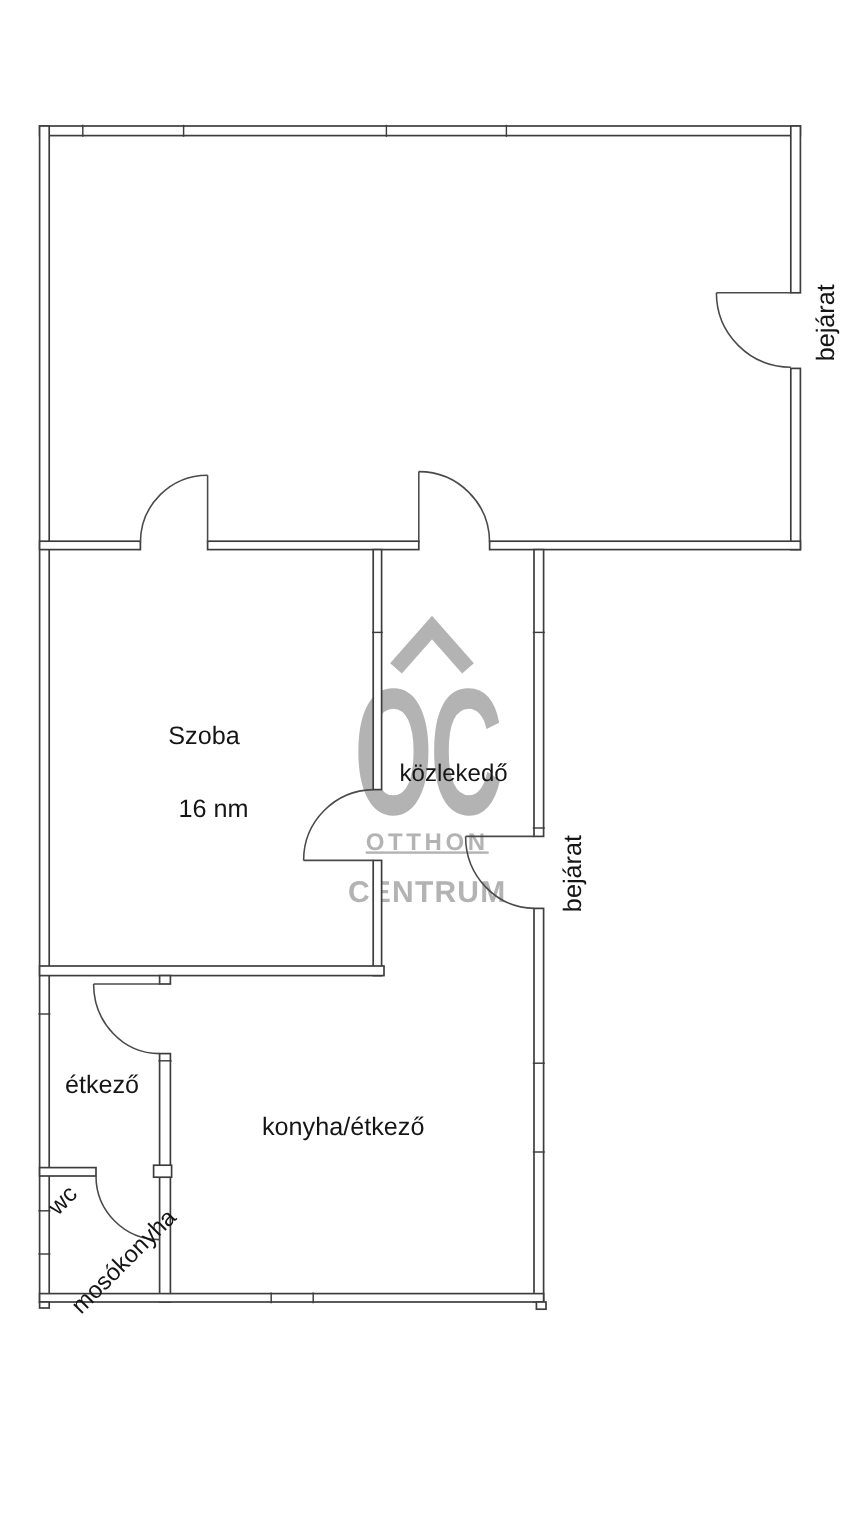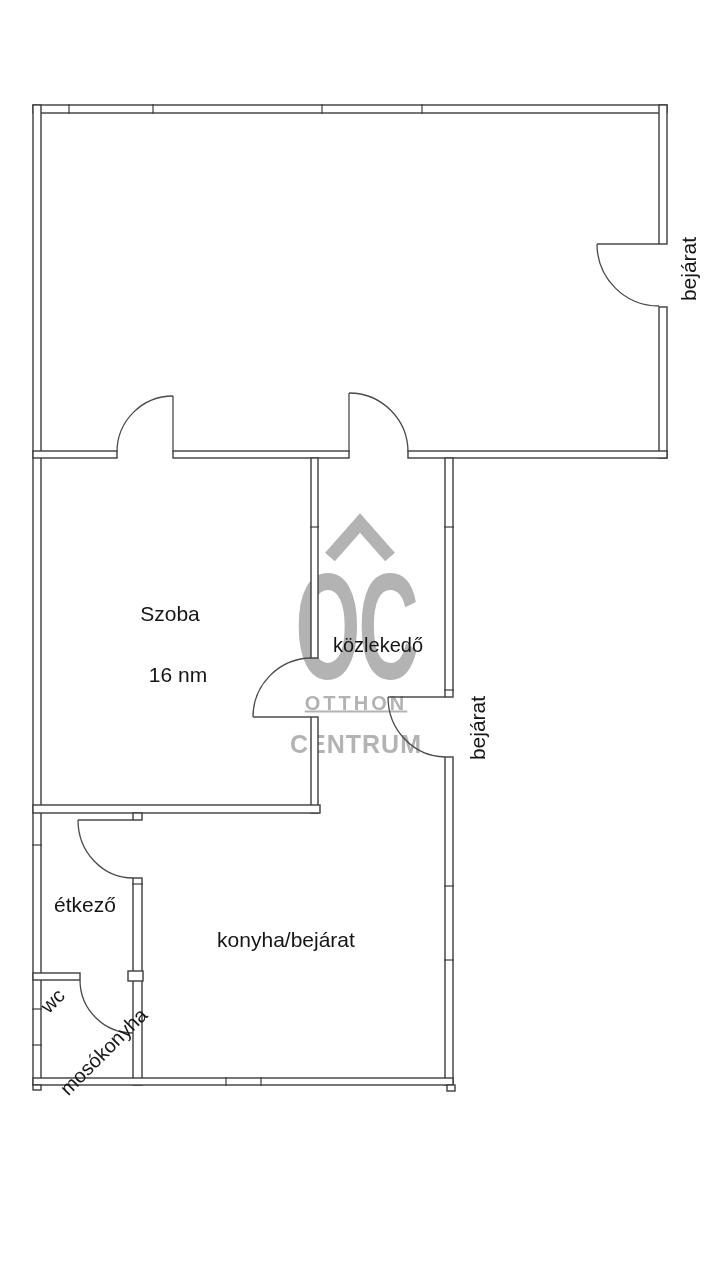--- a/index.html
+++ b/index.html
@@ -121,15 +121,15 @@
 
   <div class="lbl fs21 rot90" style="left:478px;top:728px;">bejárat</div>
 
   <div class="lbl fs21" style="left:85px;top:905px;">étkező</div>
 
   <div class="lbl fs20 rot45" style="left:78px;top:1026px;">
     <span>wc</span>
     <span>mosókonyha</span>
   </div>
 
-  <div class="lbl fs21" style="left:286px;top:940px;">konyha/bejárat</div>
+  <div class="lbl fs21" style="left:286px;top:940px;">konyha/étkező</div>
 
 </div>
 
 </body></html>

